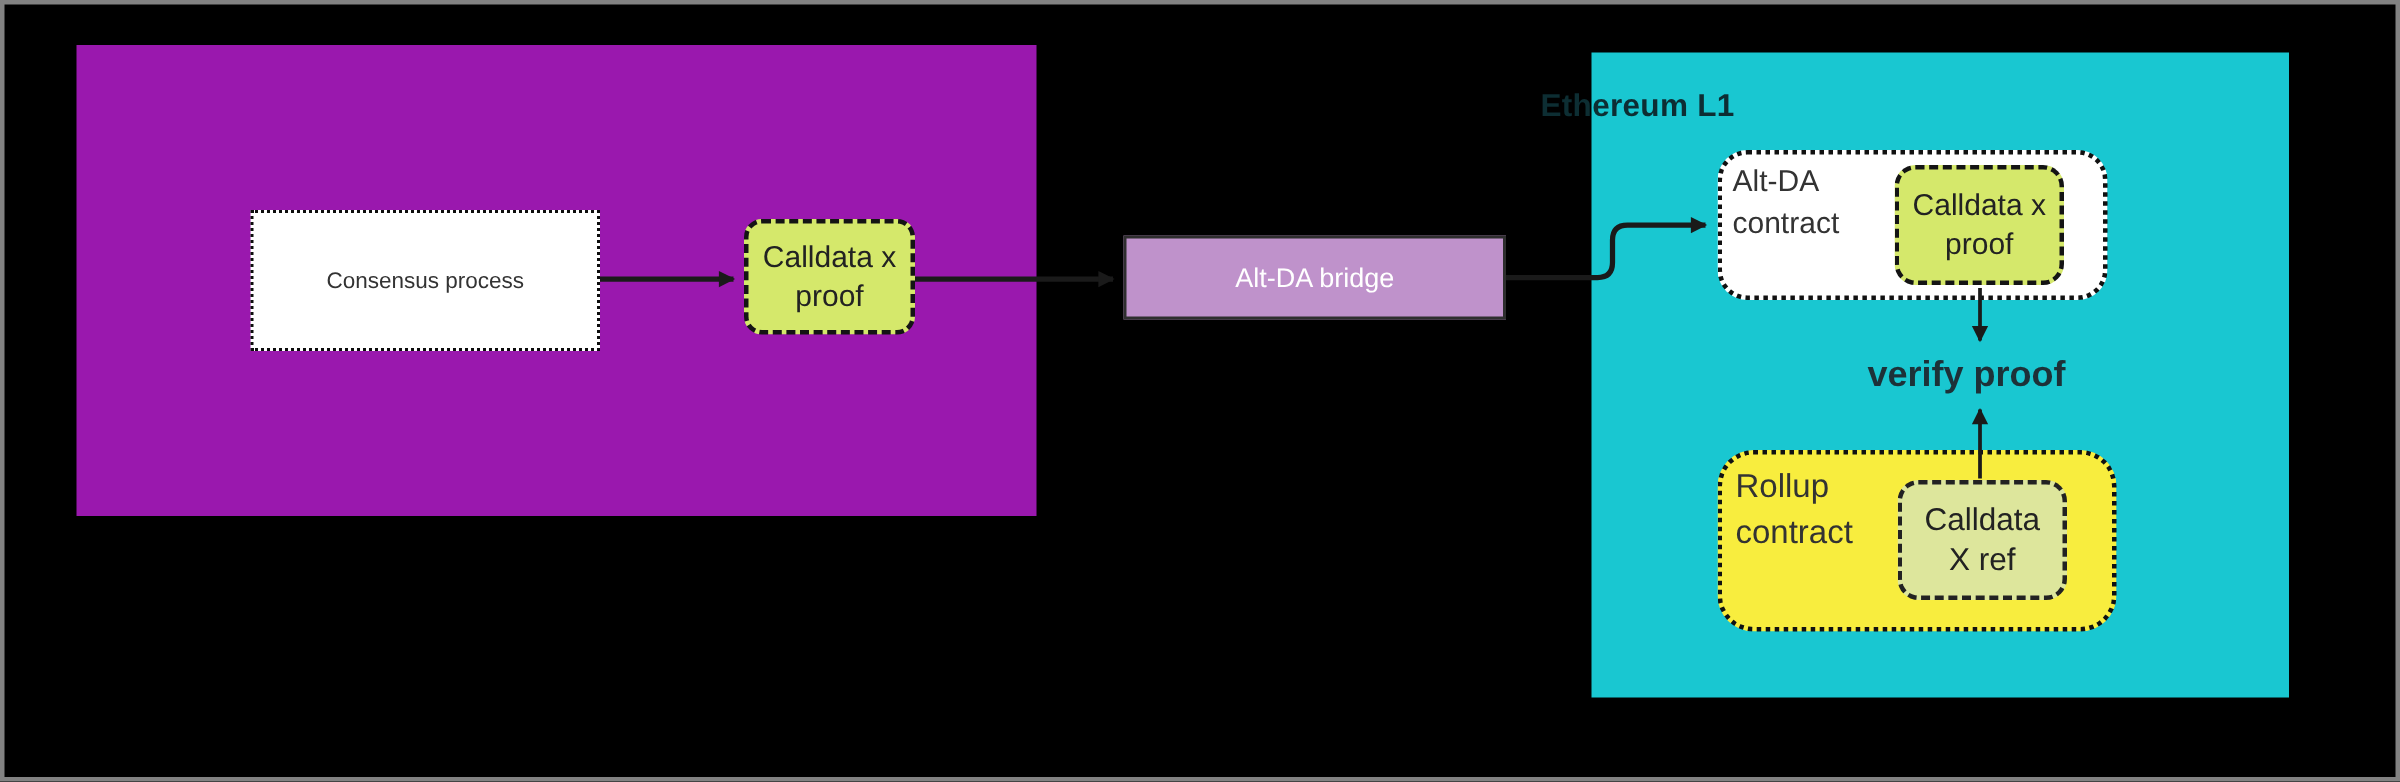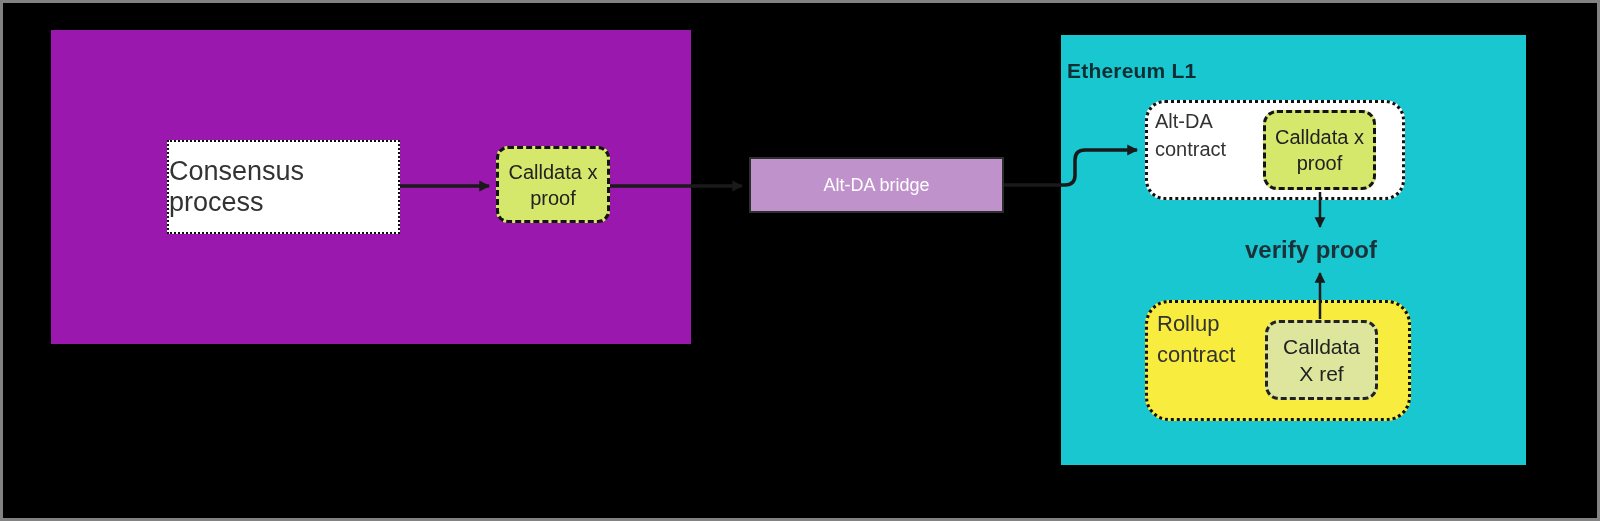--- a/index.html
+++ b/index.html
@@ -23,21 +23,21 @@
   .group-altda-title {
     left: 60px; top: 60px;
     font-size: 21px; font-weight: bold; color: #2a1030;
     letter-spacing: 0.2px;
   }
   .node-consensus {
     left: 164px; top: 137px; width: 233px; height: 94px;
     background: #ffffff;
     border: 2px dotted #0d0d0d;
     display: flex; align-items: center; justify-content: center;
-    font-size: 27px; color: #333333;
+    font-size: 15px; color: #333333;
   }
   .node-proof-left {
     left: 493px; top: 143px; width: 114px; height: 77px;
     background: #d5e86b;
     border: 3px dashed #141414;
     border-radius: 12px;
     display: flex; align-items: center; justify-content: center;
     text-align: center;
     font-size: 20px; color: #222222; line-height: 1.3;
     padding: 2px 6px;
@@ -51,21 +51,21 @@
     display: flex; align-items: center; justify-content: center;
     font-size: 18px; color: #ffffff;
   }
 
   
   .group-eth {
     left: 1058px; top: 32px; width: 465px; height: 430px;
     background: #19c7d1;
   }
   .group-eth-title {
-    left: 1064px; top: 56px;
+    left: 1024px; top: 56px;
     font-size: 21px; font-weight: bold; color: #0d2e33;
     letter-spacing: 0.2px;
   }
   .node-altda-contract {
     left: 1142px; top: 97px; width: 260px; height: 100px;
     background: #ffffff;
     border: 3px dotted #111111;
     border-radius: 20px;
   }
   .label-altda-contract {

